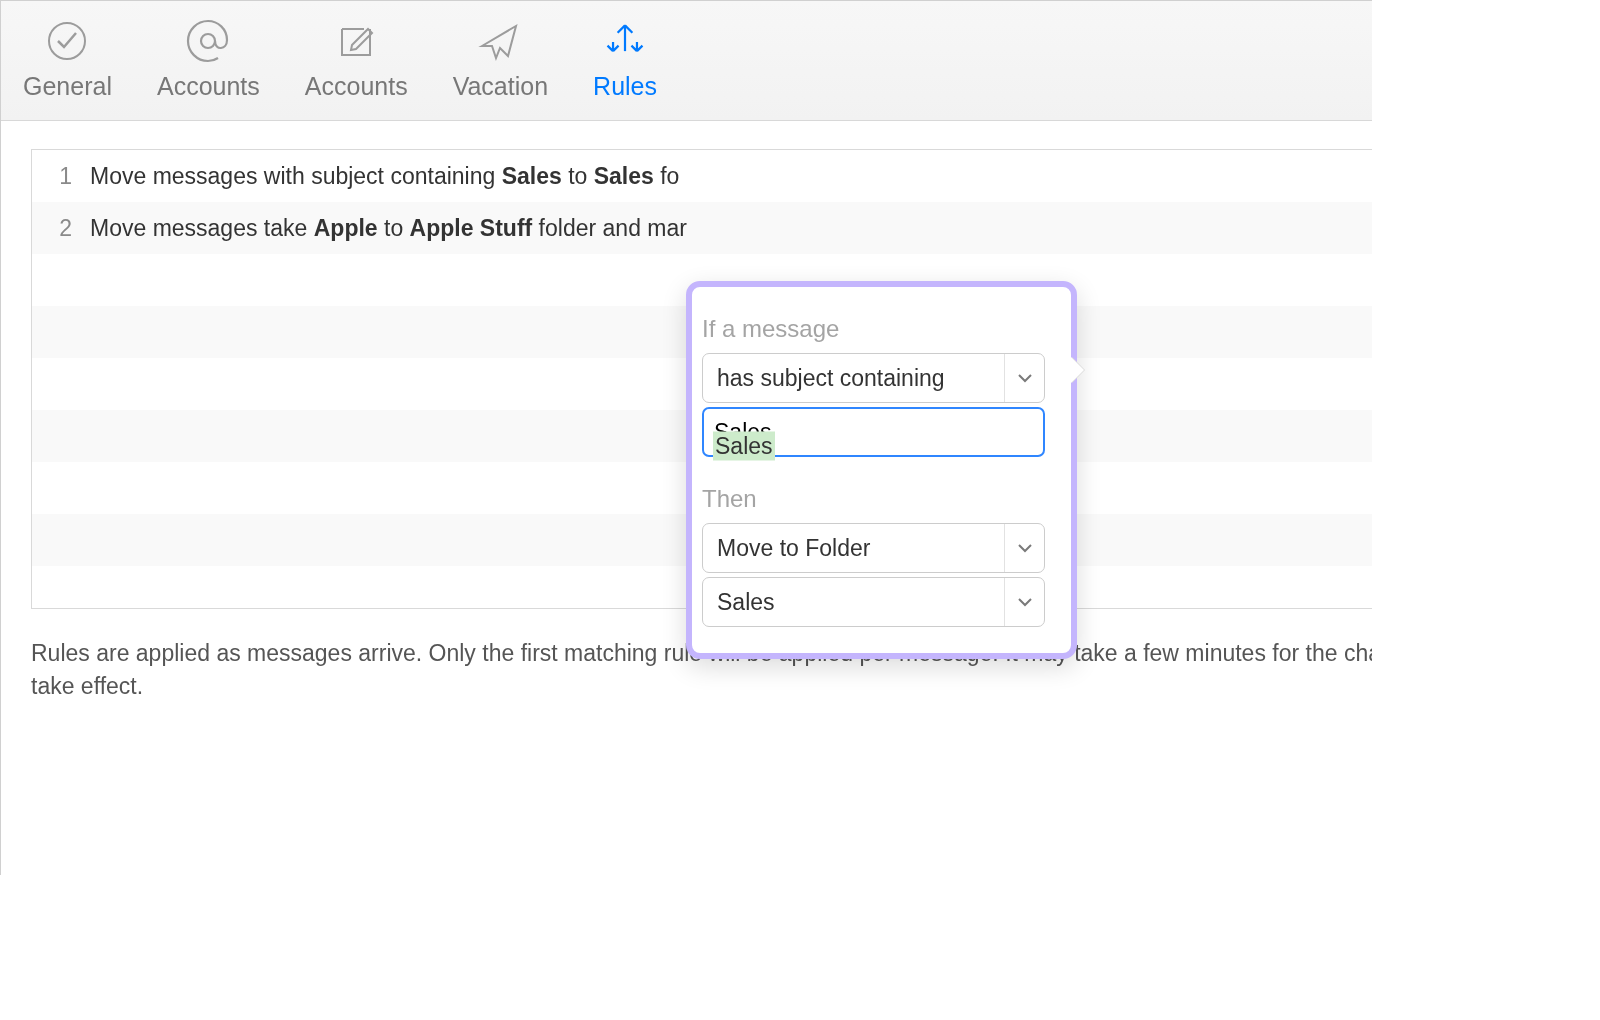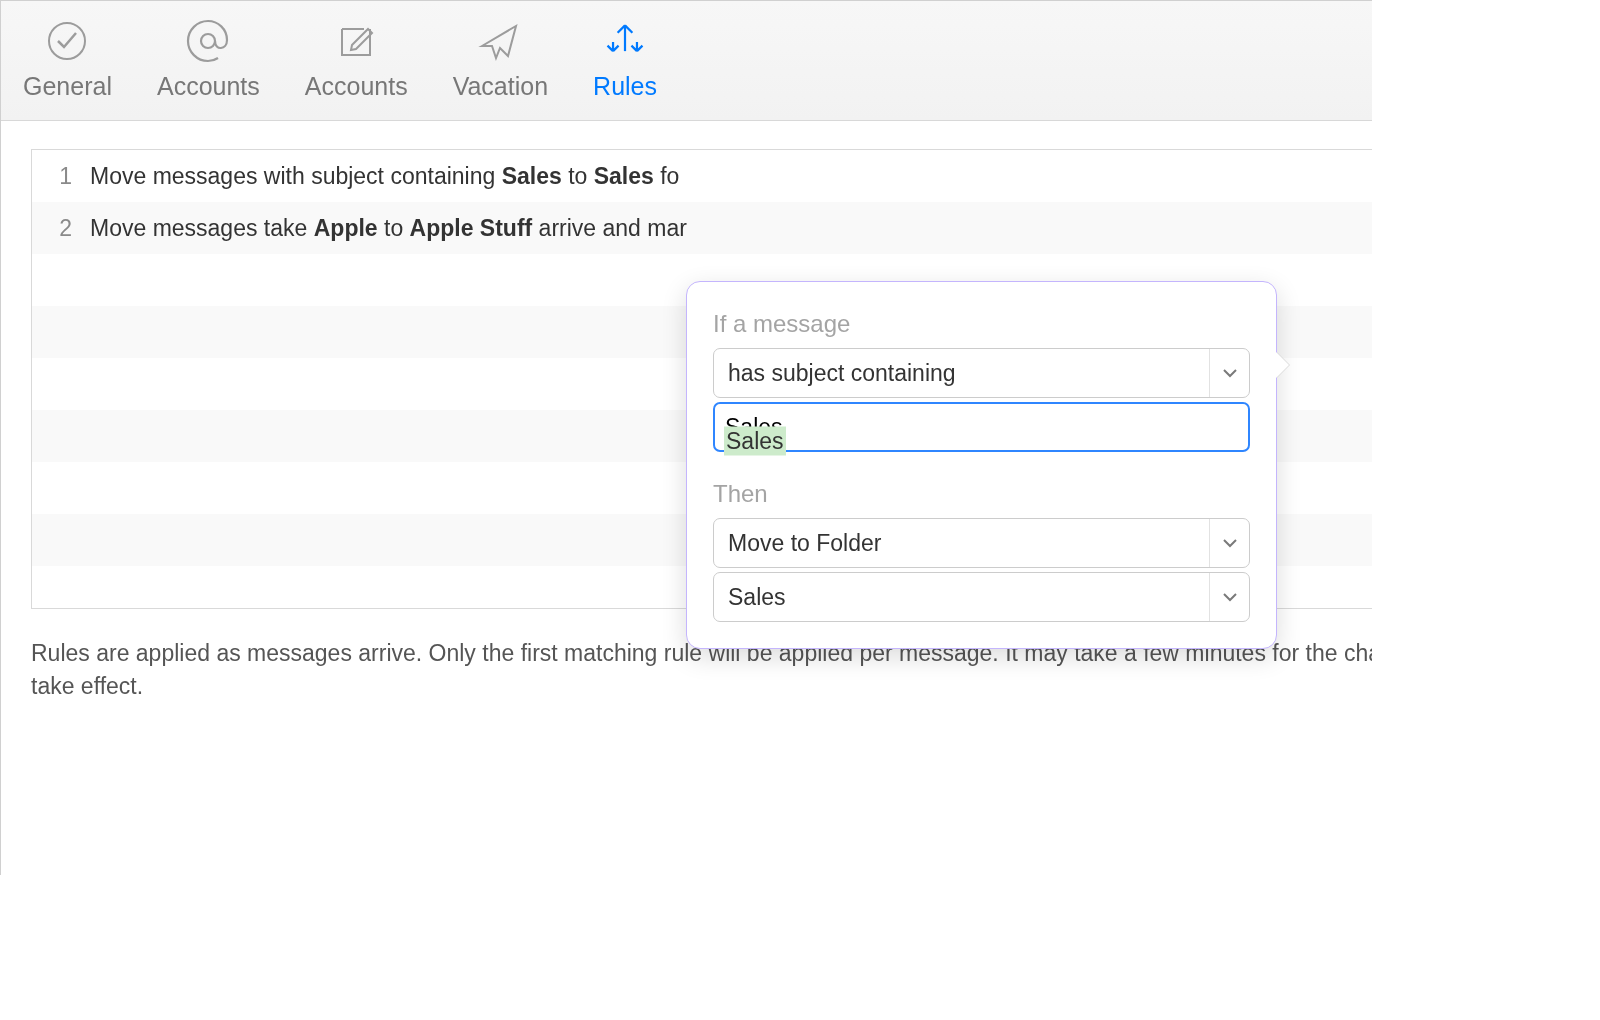--- a/index.html
+++ b/index.html
@@ -206,26 +206,26 @@
     .footer-done {
       font-size: 27px;
       color: #bfbfbf;
     }
 
     
     .popover {
       position: absolute;
       top: 160px;
       left: 685px;
-      width: 591px;
-      background: #fff;
-      border: 1px solid #c4b5fd;
+      width: 391px;
+      background: #fff;
+      border: 6px solid #c4b5fd;
       border-radius: 14px;
       box-shadow: 0 8px 26px rgba(0,0,0,0.14);
-      padding: 28px 26px 22px 26px;
+      padding: 28px 26px 22px 10px;
     }
 
     .popover::after {
       content:"";
       position:absolute;
       right:-13px;
       top:70px;
       width:0;height:0;
       border-top:13px solid transparent;
       border-bottom:13px solid transparent;
@@ -416,21 +416,21 @@
                 <span></span>
                 <span></span>
                 <span></span>
               </div>
         </div>
       </div>
 
       <div class="rules-row row-stripe-b">
         <div class="row-index">2</div>
         <div class="row-text">
-          <span>Move messages take </span><b>Apple</b><span> to </span><b>Apple Stuff</b><span> arrive and mar</span>
+          <span>Move messages take </span><b>Apple</b><span> to </span><b>Apple Stuff</b><span> folder and mar</span>
         </div>
         <div class="row-actions">
           <div class="info-icon">i</div>
           <div class="drag-handle">
                 <span></span>
                 <span></span>
                 <span></span>
               </div>
         </div>
       </div>

